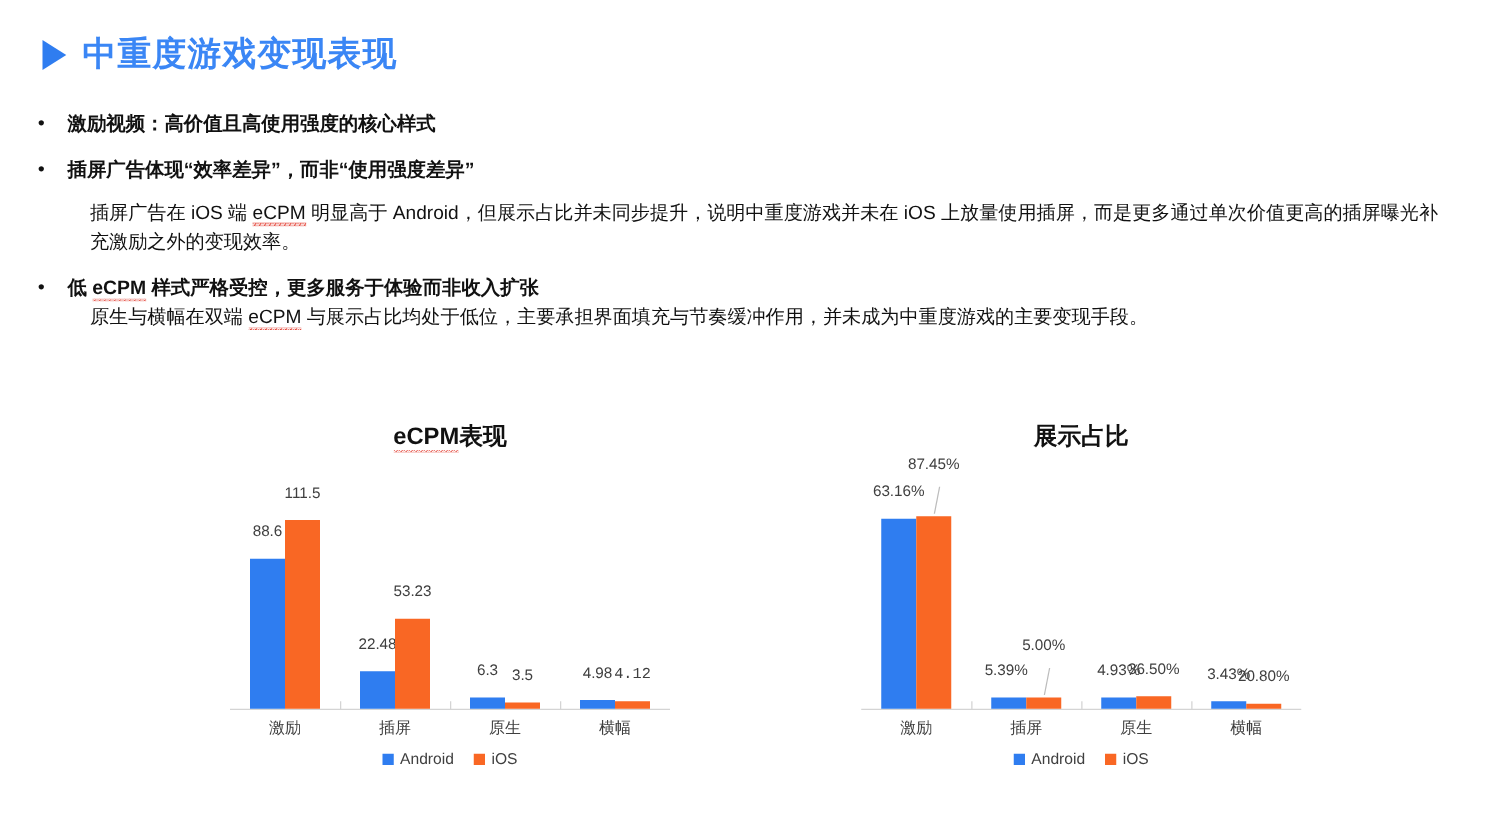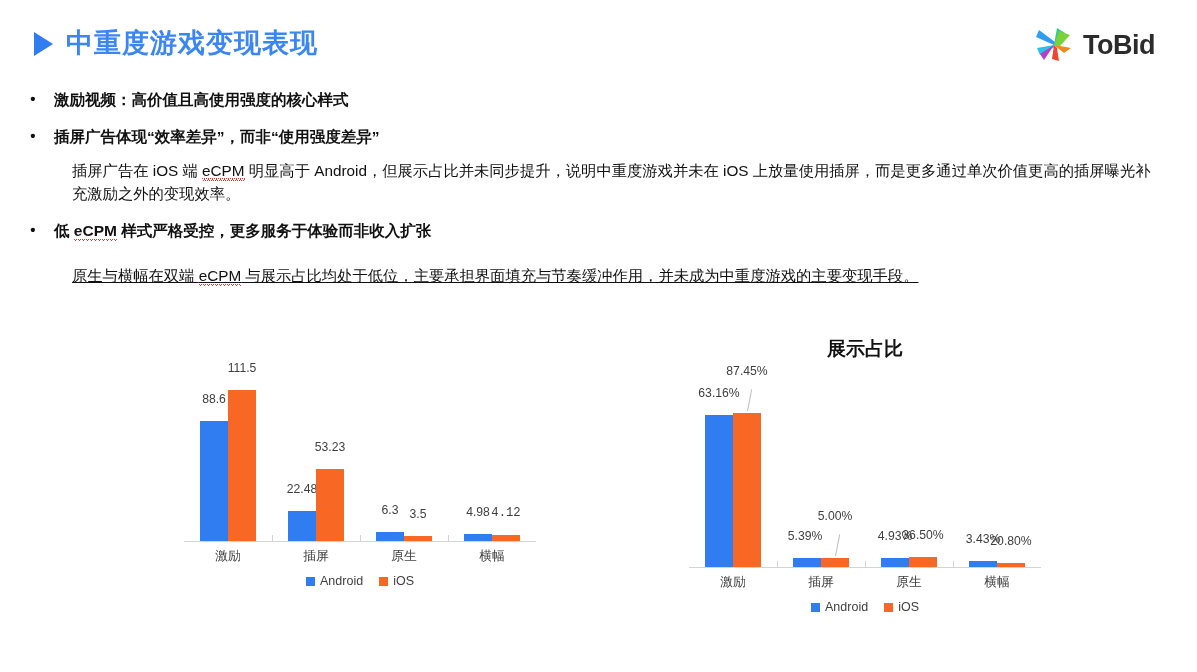--- a/index.html
+++ b/index.html
@@ -47,32 +47,20 @@
   .sw.b{background:#f96724;}
 </style>
 </head>
 <body>
 
 <div class="header">
   <div class="title-row">
     <span class="tri"></span>
     <span class="page-title">中重度游戏变现表现</span>
   </div>
-  <div class="logo">
-    <svg width="40" height="38" viewBox="0 0 40 38">
-      <polygon points="20,19 23,2 31,7 24,20" fill="#2ecc8f"></polygon>
-      <polygon points="20,19 25,5 36,9 26,20" fill="#7bd13a"></polygon>
-      <polygon points="20,19 2,11 5,4 21,16" fill="#2f9ef0"></polygon>
-      <polygon points="20,19 3,22 6,29 21,21" fill="#29c3e8"></polygon>
-      <polygon points="20,19 26,20 37,22 30,27" fill="#f08a1e"></polygon>
-      <polygon points="20,19 23,22 25,35 18,33" fill="#f0452e"></polygon>
-      <polygon points="20,19 18,22 10,34 6,28" fill="#b341c8"></polygon>
-    </svg>
-    <span class="logo-text">ToBid</span>
-  </div>
 </div>
 
 <div class="bullets">
 
   <div class="blk">
     <div class="bhead">
       <span class="dot">•</span>
       <span class="bhead-text">激励视频：高价值且高使用强度的核心样式</span>
     </div>
   </div>
@@ -83,26 +71,27 @@
       <span class="bhead-text">插屏广告体现“效率差异”，而非“使用强度差异”</span>
     </div>
     <div class="bpara" style="margin-top:10px;"><span>插屏广告在 iOS 端 </span><span class="sp">eCPM</span><span> 明显高于 Android，但展示占比并未同步提升，说明中重度游戏并未在 iOS 上放量使用插屏，而是更多通过单次价值更高的插屏曝光补充激励之外的变现效率。</span></div>
   </div>
 
   <div class="blk" style="margin-top:14px;">
     <div class="bhead">
       <span class="dot">•</span>
       <span class="bhead-text"><span>低 </span><span class="sp">eCPM</span><span> 样式严格受控，更多服务于体验而非收入扩张</span></span>
     </div>
-    <div class="bpara" style="margin-top:22px;text-decoration:underline;"><span>原生与横幅在双端 </span><span class="sp">eCPM</span><span> 与展示占比均处于低位，主要承担界面填充与节奏缓冲作用，并未成为中重度游戏的主要变现手段。</span></div>
+    <div class="bpara" style="margin-top:0;"><span>原生与横幅在双端 </span><span class="sp">eCPM</span><span> 与展示占比均处于低位，主要承担界面填充与节奏缓冲作用，并未成为中重度游戏的主要变现手段。</span></div>
   </div>
 
 </div>
 
 <div class="chart left">
+  <div class="ctitle"><span class="sp">eCPM</span><span>表现</span></div>
   <div class="plot" id="plot-0">
     <div class="axis"></div>
   <div class="vlabel" style="left: 30px; bottom: 135.951px;">88.6</div>
       <div class="vlabel" style="left: 58px; bottom: 166.954px;">111.5</div>
       <div class="grp" style="left: 0px; width: 88px;">
         <div class="bar a" style="height: 119.951px; background: rgb(47, 125, 240);"></div>
         <div class="bar b" style="height: 150.954px; background: rgb(249, 103, 36);"></div>
       </div>
       <div class="vlabel" style="left: 118px; bottom: 46.4345px;">22.48</div>
       <div class="vlabel" style="left: 146px; bottom: 88.0652px;">53.23</div>

